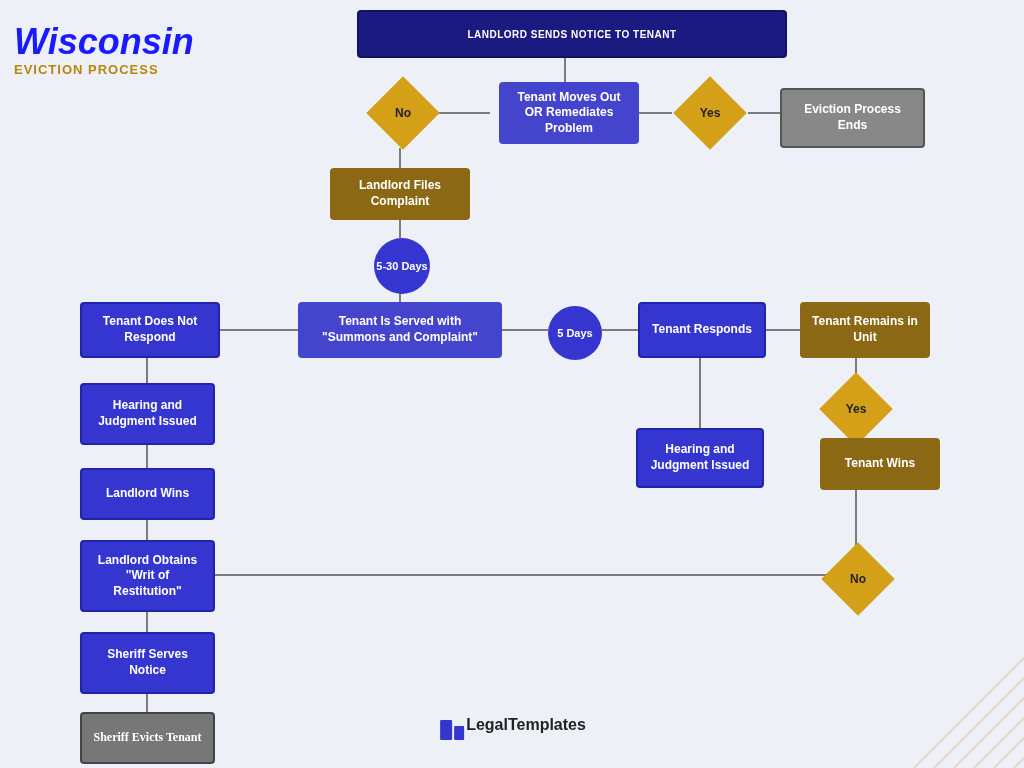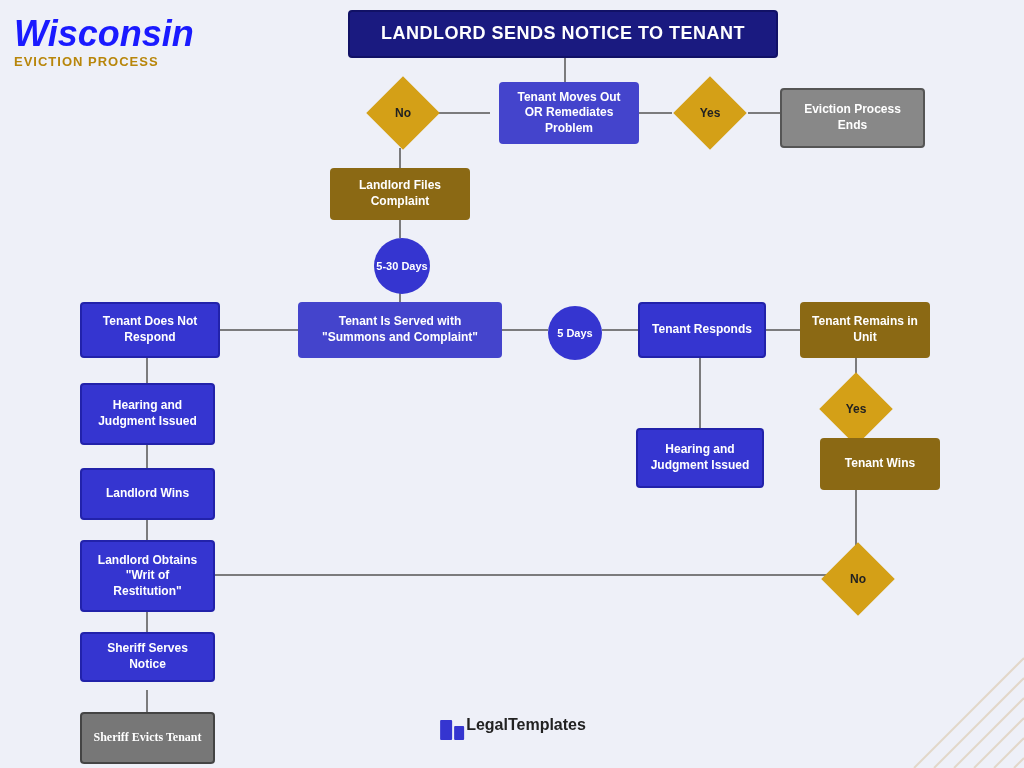--- a/index.html
+++ b/index.html
@@ -24,20 +24,21 @@
       position: absolute;
       top: 14px;
       left: 14px;
     }
     .branding-title {
       font-size: 36px;
       font-weight: 900;
       color: #1a1aff;
       font-style: italic;
       line-height: 1.1;
+      margin-top: 8px;
     }
     .branding-sub {
       font-size: 13px;
       font-weight: 700;
       color: #b8860b;
       letter-spacing: 1px;
     }
 
     
     .box {
@@ -207,21 +208,21 @@
     <line x1="856" y1="578" x2="856" y2="575" stroke="#555" stroke-width="1.5"></line>
     <line x1="213" y1="575" x2="856" y2="575" stroke="#555" stroke-width="1.5"></line>
     <line x1="213" y1="575" x2="213" y2="577" stroke="#555" stroke-width="1.5"></line>
   </svg>
 
   <div class="branding">
     <div class="branding-title">Wisconsin</div>
     <div class="branding-sub">EVICTION PROCESS</div>
   </div>
 
-  <div class="box box-blue-header" style="left:348px; top:10px; width:430px; height:48px; font-size:18px; font-weight:800; letter-spacing:0.5px;">LANDLORD SENDS NOTICE TO TENANT</div>
+  <div class="box box-blue-header" style="left:357px; top:10px; width:430px; height:48px; font-size:10px; font-weight:800; letter-spacing:0.5px;">LANDLORD SENDS NOTICE TO TENANT</div>
 
   <div class="box box-blue-mid" style="left:490px; top:82px; width:140px; height:62px;margin-left:9px;">Tenant Moves Out OR Remediates Problem</div>
 
   <div class="diamond-container" style="left:368px; top:82px; width:70px; height:62px;">
     <div class="diamond" style="width:52px; height:52px; background:#d4a017;"></div>
     <span class="diamond-label">No</span>
   </div>
 
   <div class="diamond-container" style="left:672px; top:82px; width:76px; height:62px;">
     <div class="diamond" style="width:52px; height:52px; background:#d4a017;"></div>
@@ -257,21 +258,21 @@
 
   <div class="box box-brown" style="left:820px; top:438px; width:120px; height:52px;">Tenant Wins</div>
 
   <div class="diamond-container" style="left:822px; top:548px; width:72px; height:62px;">
     <div class="diamond" style="width:52px; height:52px; background:#d4a017;"></div>
     <span class="diamond-label">No</span>
   </div>
 
   <div class="box box-blue-dark" style="left:80px; top:540px; width:135px; height:72px;">Landlord Obtains "Writ of Restitution"</div>
 
-  <div class="box box-blue-dark" style="left:80px; top:632px; width:135px; height:50px;">Sheriff Serves Notice</div>
+  <div class="box box-blue-dark" style="left:80px; top:632px; width:135px; height:62px;">Sheriff Serves Notice</div>
 
   <div class="box box-gray-dark" style="left:80px; top:712px; width:135px; height:52px;font-family:Liberation Serif, serif;">Sheriff Evicts Tenant</div>
 
   <div class="footer">
     <div class="footer-logo">
       <svg width="28" height="28" viewBox="0 0 28 28">
         <rect x="2" y="4" width="12" height="20" rx="1" fill="#3535d0"></rect>
         <rect x="16" y="10" width="10" height="14" rx="1" fill="#3535d0"></rect>
       </svg>
     </div>

